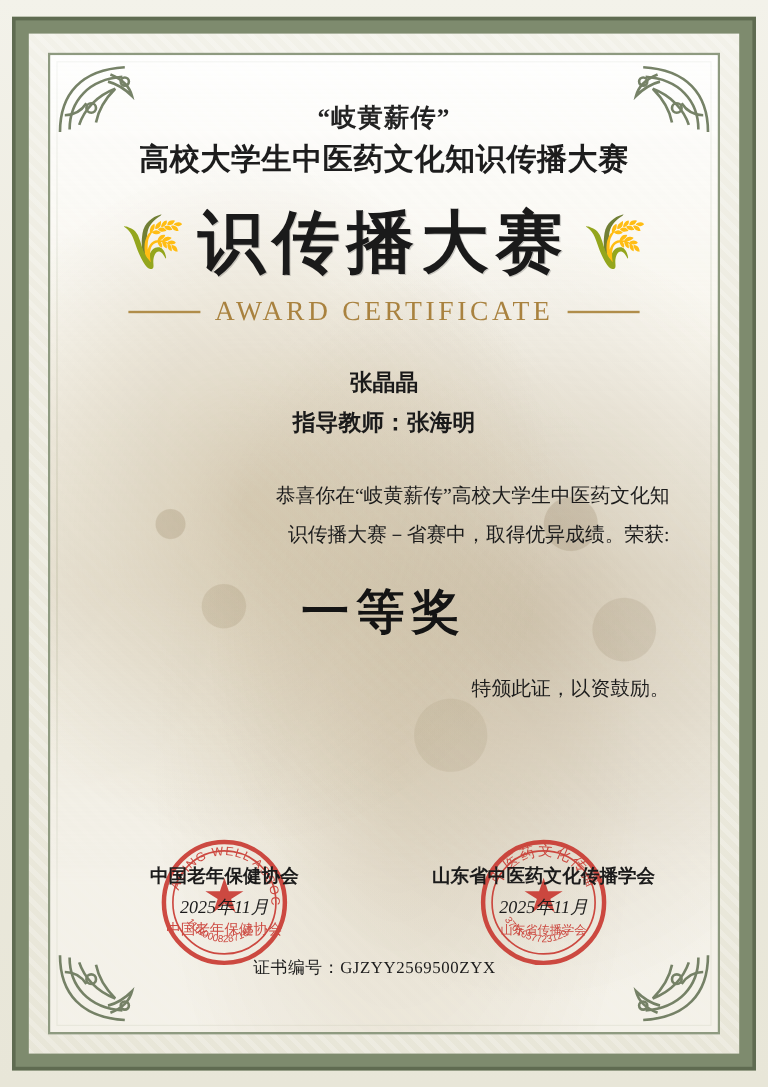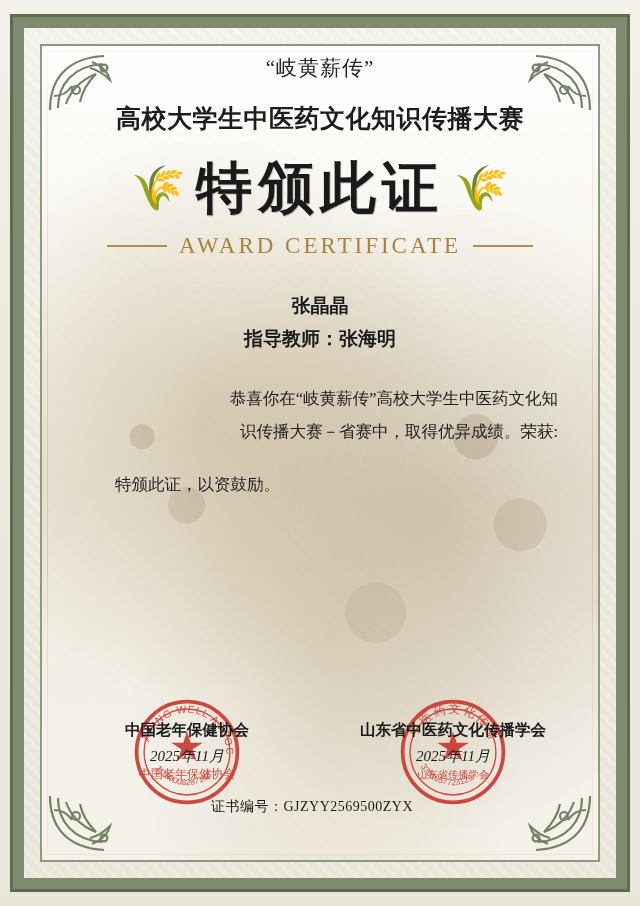--- a/index.html
+++ b/index.html
@@ -72,26 +72,27 @@
   .c-tl{left:46px;top:52px;}
   .c-tr{right:46px;top:52px;transform:scaleX(-1);}
   .c-bl{left:46px;bottom:52px;transform:scaleY(-1);}
   .c-br{right:46px;bottom:52px;transform:scale(-1,-1);}
 
   .content{
     position:absolute;left:50px;top:54px;right:50px;bottom:54px;
     text-align:center;
   }
   .quoted-title{
-    font-size:21px;font-weight:normal;color:#232323;
+    margin-top:30px;
+    font-size:21px;font-weight:bold;color:#232323;
     letter-spacing:1px;
     font-family:"Liberation Serif", serif;
   }
   .main-title{
-    margin-top:20px;
+    margin-top:4px;
     font-size:25px;font-weight:bold;color:#1d1d1d;
     letter-spacing:0.5px;
   }
   .award-row{
     margin-top:16px;
     display:flex;align-items:center;justify-content:center;gap:10px;
   }
   .wheat{color:#7d8a6b;font-size:44px;line-height:1;}
   .award-big{
     font-size:56px;font-weight:bold;color:#1a1a1a;
@@ -115,21 +116,21 @@
     margin:26px 32px 0 32px;
     font-size:16.5px;color:#1c1c1c;line-height:2.0;
     text-align:right;text-indent:2em;
   }
   .prize{
     margin-top:20px;
     font-size:40px;font-weight:bold;color:#141414;letter-spacing:6px;
   }
   .closing{
     margin:26px 32px 0 32px;
-    font-size:16.5px;color:#1c1c1c;text-align:left;text-indent:2em;
+    font-size:16.5px;color:#1c1c1c;text-align:right;text-indent:2em;
   }
   .seals{
     position:absolute;left:0;right:0;bottom:86px;
     display:flex;justify-content:center;gap:36px;
   }
   .seal-block{position:relative;width:230px;text-align:center;}
   .seal-stamp{
     position:absolute;left:50%;top:-24px;transform:translateX(-50%);
     width:112px;height:112px;opacity:.88;
   }
@@ -210,40 +211,41 @@
       </svg>
   </div>
 
   <div class="content">
 
     <div class="quoted-title">“岐黄薪传”</div>
     <div class="main-title">高校大学生中医药文化知识传播大赛</div>
 
     <div class="award-row">
       <span class="wheat">🌾</span>
-      <span class="award-big">特颁此证</span>
+      <span class="award-big">识传播大赛</span>
       <span class="wheat">🌾</span>
     </div>
 
     <div class="sub-en-row">
       <span class="rule"></span>
       <span class="award-en">AWARD CERTIFICATE</span>
       <span class="rule"></span>
     </div>
 
     <div class="recipient">
       <div>张晶晶</div>
       <div>指导教师：张海明</div>
     </div>
 
     <div class="body-text">
       <div>恭喜你在“岐黄薪传”高校大学生中医药文化知</div>
       <div style="text-indent:0">识传播大赛－省赛中，取得优异成绩。荣获:</div>
     </div>
 
+    <div class="prize">一等奖</div>
 
     <div class="closing">特颁此证，以资鼓励。</div>
 
     <div class="seals">
 
       <div class="seal-block">
         <div class="seal-stamp">
           <svg viewBox="0 0 120 120">
             <circle cx="60" cy="60" r="54" fill="none" stroke="#c8332b" stroke-width="4"></circle>
             <circle cx="60" cy="60" r="46" fill="none" stroke="#c8332b" stroke-width="1.5"></circle>

